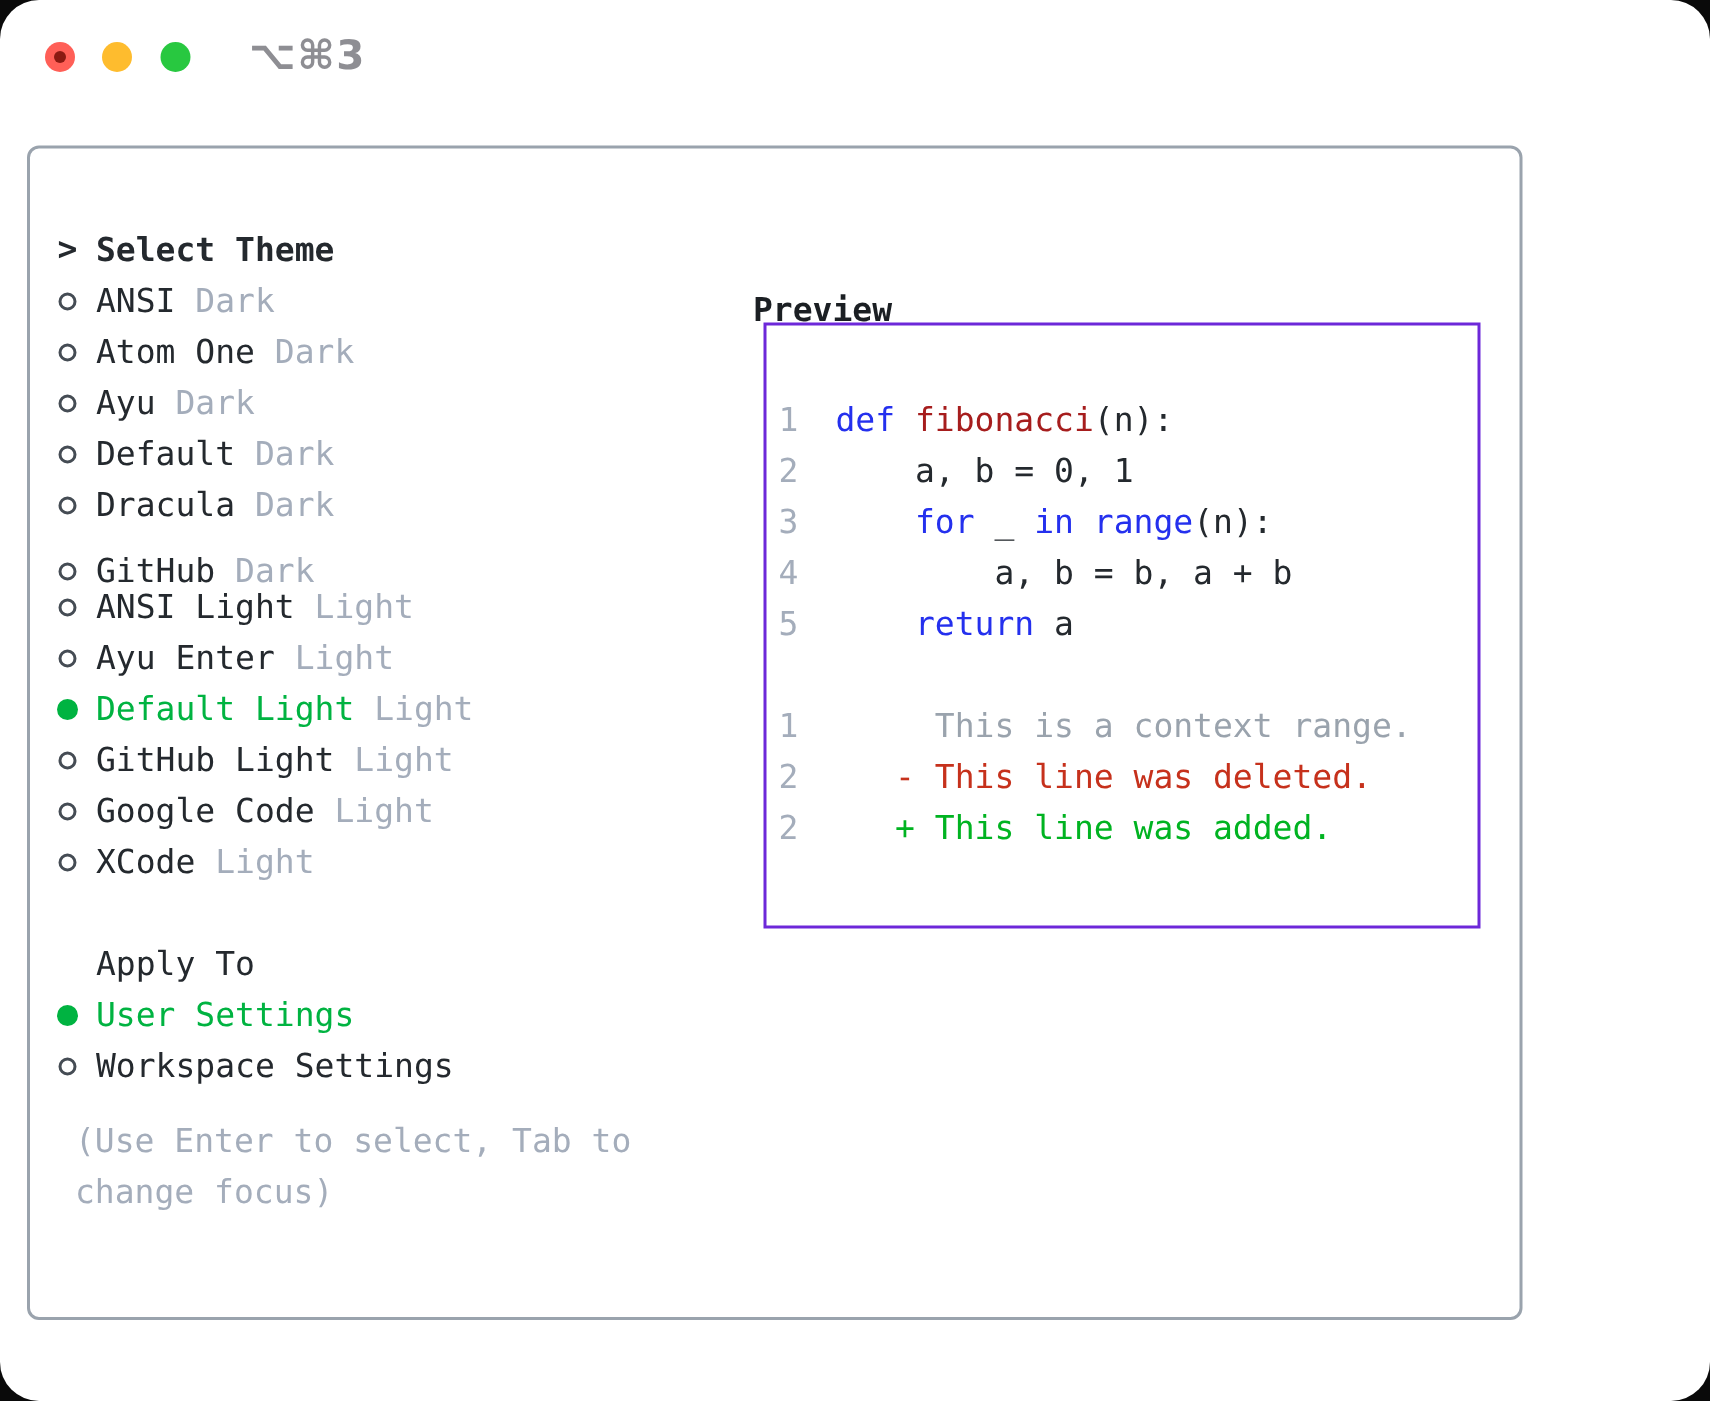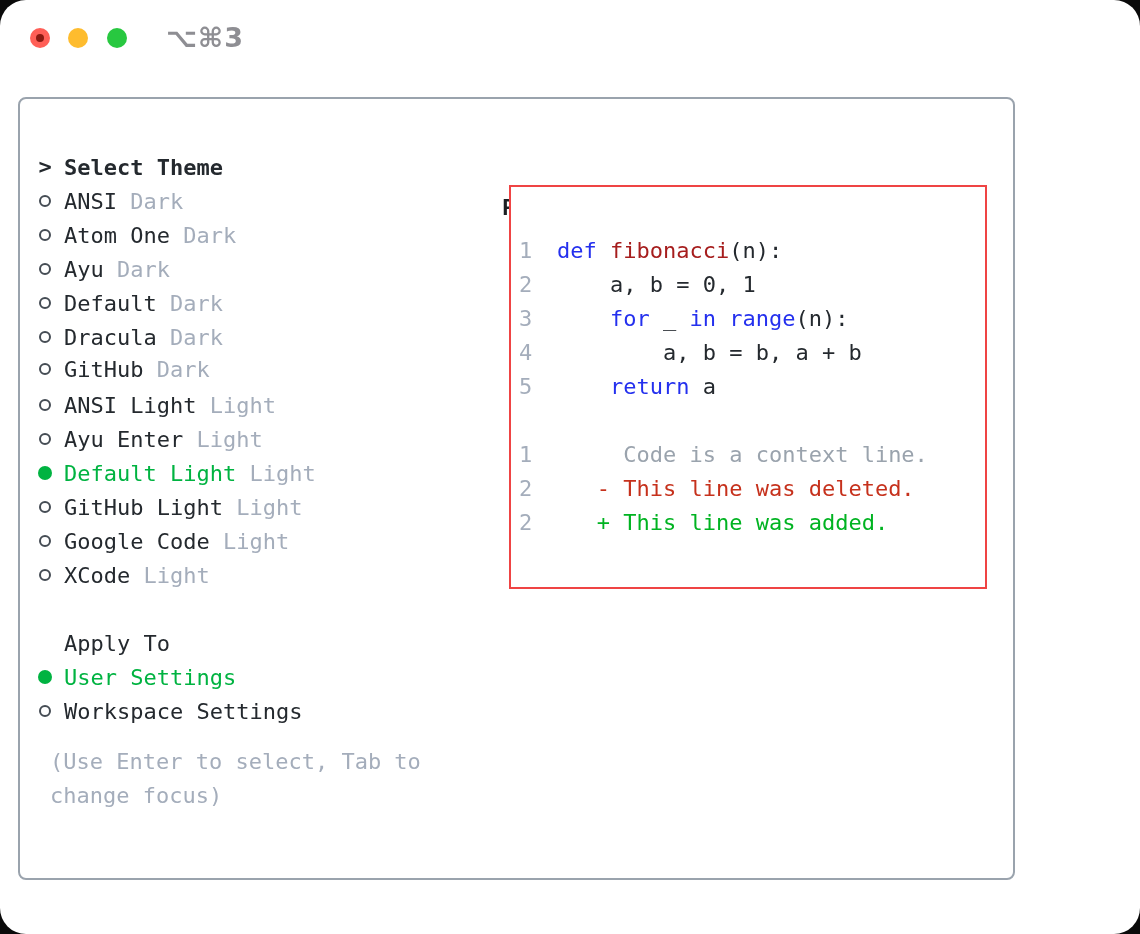--- a/index.html
+++ b/index.html
@@ -24,21 +24,21 @@
   .bullet.sel{width:14px;height:14px;border:none;background:#00b341;}
   .caret{font-weight:bold;color:#24292e;font-size:22px;line-height:14px;}
   .hdr{font-weight:bold;}
   .muted{color:#a4adbb;}
   .sel-green{color:#00b341;}
 
   .hint{position:absolute;left:18px;font-size:22px;line-height:34px;color:#a4adbb;white-space:pre-line;}
 
   
   .preview-heading{position:absolute;left:482px;top:51px;height:34px;display:flex;align-items:center;font-size:22px;font-weight:bold;color:#1b1f23;margin-top:40px;}
-  .preview-box{position:absolute;left:489px;top:86px;width:474px;height:400px;border:2px solid #ef4444;background:#fff;overflow:hidden;}
+  .preview-box{position:absolute;left:489px;top:116px;width:474px;height:400px;border:2px solid #6d28d9;background:#fff;overflow:hidden;}
   .code{padding:47px 0 0 8px;font-size:22px;line-height:34px;}
   .code-line{height:34px;white-space:pre;}
   .ln{display:inline-block;width:14px;margin-right:24px;color:#a4adbb;text-align:left;}
   .tok-kw{color:#2430ee;}
   .tok-fn{color:#a61d1d;}
   .tok-plain{color:#24292e;}
   .tok-ctx{color:#9aa3ad;}
   .tok-del{color:#c6311c;}
   .tok-add{color:#00b321;}
 </style>
@@ -60,21 +60,21 @@
       <span class="slot"><span class="caret">&gt;</span></span>
       <span class="hdr">Select Theme</span>
     </div>
 
     <div>
         <div class="row" style="top: 85px;"><span class="slot"><span class="bullet"></span></span><span class="">ANSI</span><span class="muted"> Dark</span></div>
         <div class="row" style="top: 119px;"><span class="slot"><span class="bullet"></span></span><span class="">Atom One</span><span class="muted"> Dark</span></div>
         <div class="row" style="top: 153px;"><span class="slot"><span class="bullet"></span></span><span class="">Ayu</span><span class="muted"> Dark</span></div>
         <div class="row" style="top: 187px;"><span class="slot"><span class="bullet"></span></span><span class="">Default</span><span class="muted"> Dark</span></div>
         <div class="row" style="top: 221px;"><span class="slot"><span class="bullet"></span></span><span class="">Dracula</span><span class="muted"> Dark</span></div>
-        <div class="row" style="top: 253px;"><span class="slot"><span class="bullet"></span></span><span class="">GitHub</span><span class="muted"> Dark</span></div>
+        <div class="row" style="top: 265px;"><span class="slot"><span class="bullet"></span></span><span class="">GitHub</span><span class="muted"> Dark</span></div>
         <div class="row" style="top: 289px;"><span class="slot"><span class="bullet"></span></span><span class="">ANSI Light</span><span class="muted"> Light</span></div>
         <div class="row" style="top: 323px;"><span class="slot"><span class="bullet"></span></span><span class="">Ayu Enter</span><span class="muted"> Light</span></div>
         <div class="row" style="top: 357px;"><span class="slot"><span class="bullet sel"></span></span><span class="sel-green">Default Light</span><span class="muted"> Light</span></div>
         <div class="row" style="top: 391px;"><span class="slot"><span class="bullet"></span></span><span class="">GitHub Light</span><span class="muted"> Light</span></div>
         <div class="row" style="top: 425px;"><span class="slot"><span class="bullet"></span></span><span class="">Google Code</span><span class="muted"> Light</span></div>
         <div class="row" style="top: 459px;"><span class="slot"><span class="bullet"></span></span><span class="">XCode</span><span class="muted"> Light</span></div>
       </div>
 
     <div class="row" style="top:527px;">
       <span class="slot"></span>
@@ -92,20 +92,20 @@
     <div class="preview-heading">Preview</div>
 
     <div class="preview-box">
       <div class="code">
           <div class="code-line"><span class="ln">1</span><span class="tok-kw">def</span><span class="tok-plain"> </span><span class="tok-fn">fibonacci</span><span class="tok-plain">(n):</span></div>
           <div class="code-line"><span class="ln">2</span><span class="tok-plain">    a, b = 0, 1</span></div>
           <div class="code-line"><span class="ln">3</span><span class="tok-plain">    </span><span class="tok-kw">for</span><span class="tok-plain"> _ </span><span class="tok-kw">in</span><span class="tok-plain"> </span><span class="tok-kw">range</span><span class="tok-plain">(n):</span></div>
           <div class="code-line"><span class="ln">4</span><span class="tok-plain">        a, b = b, a + b</span></div>
           <div class="code-line"><span class="ln">5</span><span class="tok-plain">    </span><span class="tok-kw">return</span><span class="tok-plain"> a</span></div>
           <div class="code-line"><span class="ln"></span></div>
-          <div class="code-line"><span class="ln">1</span><span class="tok-ctx">     Code is a context line.</span></div>
+          <div class="code-line"><span class="ln">1</span><span class="tok-ctx">     This is a context range.</span></div>
           <div class="code-line"><span class="ln">2</span><span class="tok-del">   - This line was deleted.</span></div>
           <div class="code-line"><span class="ln">2</span><span class="tok-add">   + This line was added.</span></div>
         </div>
     </div>
 
   </div>
 </div>
 
 </body></html>

